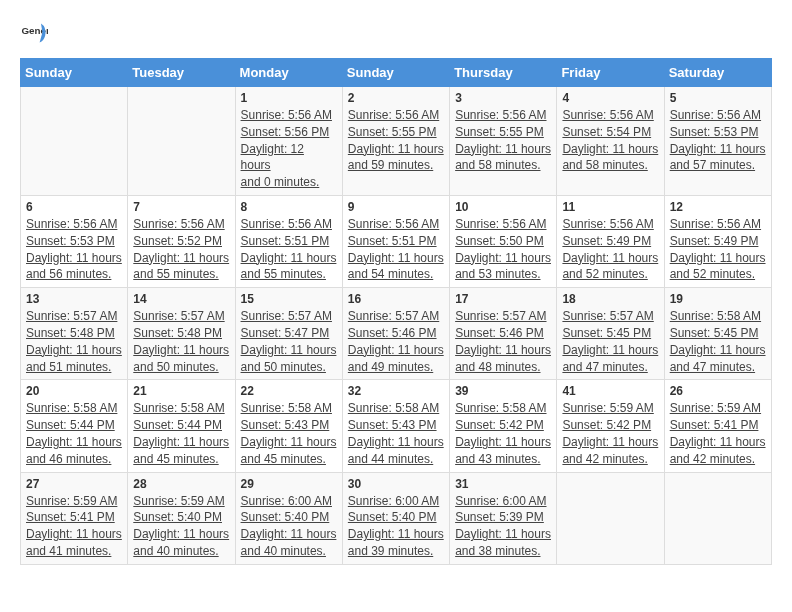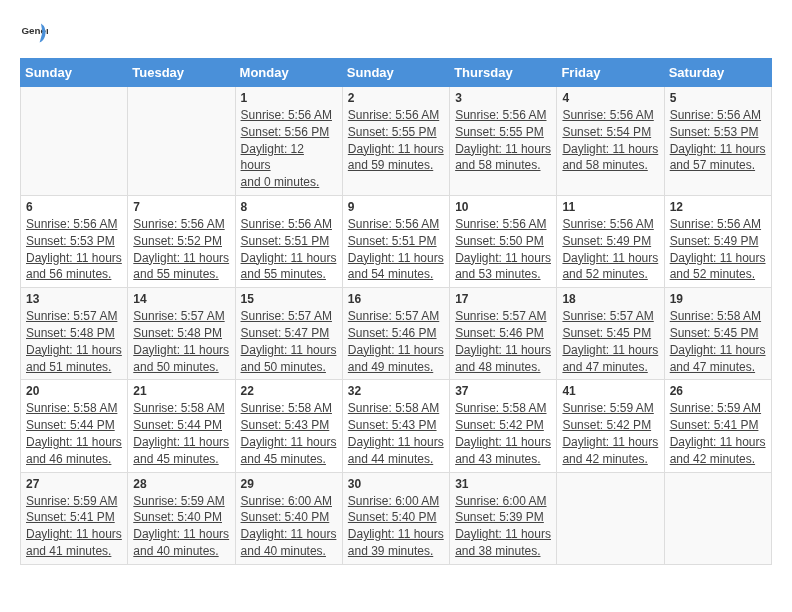--- a/index.html
+++ b/index.html
@@ -276,21 +276,21 @@
 and 45 minutes.</div>
         </td>
         <td>
           <span class="day-number">32</span>
           <div class="cell-info" style="white-space: pre-line;">Sunrise: 5:58 AM
 Sunset: 5:43 PM
 Daylight: 11 hours
 and 44 minutes.</div>
         </td>
         <td>
-          <span class="day-number">37</span>
+          <span class="day-number">39</span>
           <div class="cell-info" style="white-space: pre-line;">Sunrise: 5:58 AM
 Sunset: 5:42 PM
 Daylight: 11 hours
 and 43 minutes.</div>
         </td>
         <td>
           <span class="day-number">41</span>
           <div class="cell-info" style="white-space: pre-line;">Sunrise: 5:59 AM
 Sunset: 5:42 PM
 Daylight: 11 hours

